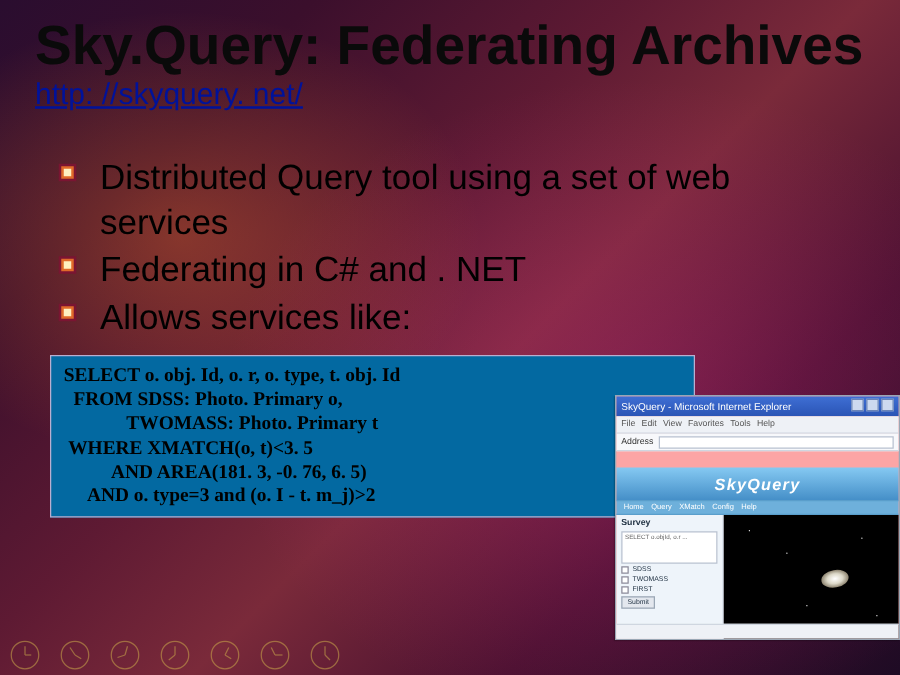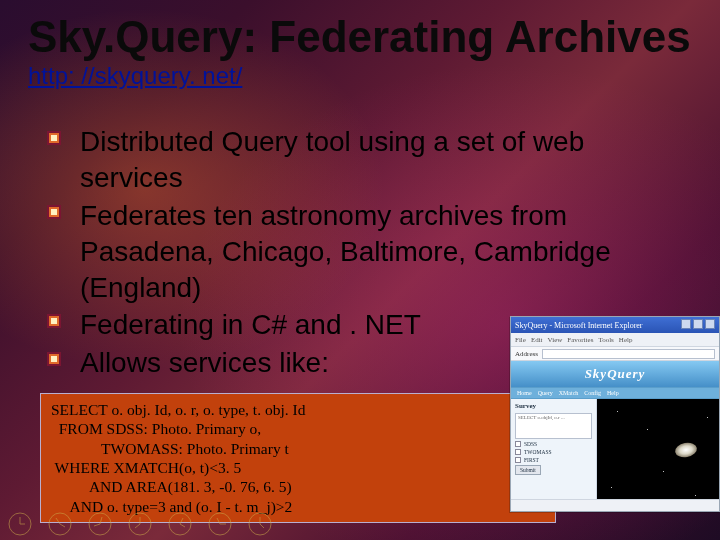--- a/index.html
+++ b/index.html
@@ -44,39 +44,40 @@
     position: absolute;
     left: 0;
     top: 6px;
     width: 16px;
     height: 16px;
   }
   .bmark svg { display: block; }
   .codebox {
     margin: 12px 0 0 12px;
     width: 516px;
-    background: #c2410c;
+    background: #0369a1;
     border: 1px solid #b9aed0;
     padding: 6px 10px 6px 10px;
     font-family: Georgia, 'Times New Roman', serif;
     font-size: 15.5px;
     line-height: 1.25;
     color: #000;
     white-space: pre;
+    font-weight: bold;
   }
   .shot {
     position: absolute;
     right: 0;
     bottom: 28px;
-    width: 210px;
+    width: 228px;
     height: 196px;
     background: #fca5a5;
     border: 1px solid #9aa7b5;
     box-shadow: -1px 1px 0 rgba(0,0,0,0.2);
-    font-family: Liberation Serif, serif;
+    font-family: Liberation Sans, sans-serif;
     font-size: 8px;
     color: #333;
     overflow: hidden;
   }
   .shot .titlebar {
     height: 16px;
     background: linear-gradient(#3f6fd4, #2a54b5);
     display: flex;
     align-items: center;
     justify-content: space-between;
@@ -97,20 +98,21 @@
   }
   .shot .addr .field {
     flex: 1; height: 10px; background: #fff; border: 1px solid #b7c0cf; margin-left: 4px;
   }
   .shot .banner {
     height: 26px; background: linear-gradient(#85c9f2, #458fc8);
     color: #fff; font-weight: bold; font-size: 13px;
     display: flex; align-items: center; justify-content: center;
     font-style: italic;
     letter-spacing: 1px;
+    margin-top: 13px;
   }
   .shot .nav {
     height: 12px; background: #6eb0db; border-top: 1px solid #5a9ecb; border-bottom: 1px solid #5a9ecb;
     display: flex; align-items: center; gap: 6px; padding: 0 6px; font-size: 6px; color: #fff;
   }
   .shot .content { display: flex; height: calc(100% - 82px); }
   .shot .left {
     width: 86px; padding: 3px 4px; font-size: 6px; color: #234;
     background: #eef4fa; border-right: 1px solid #cfd9e6;
     display: flex; flex-direction: column; gap: 2px;
@@ -158,30 +160,20 @@
   <ul class="bullets">
     <li>
       <span class="bmark">
         <svg viewBox="0 0 16 16">
             <rect x="1" y="1" width="14" height="14" fill="#7a1532"></rect>
             <rect x="3" y="3" width="10" height="10" fill="#e06a2a"></rect>
             <rect x="5" y="5" width="6" height="6" fill="#fff0c0"></rect>
           </svg>
       </span>
       <span>Distributed Query tool using a set of web services</span>
-    </li>
-    <li>
-      <span class="bmark">
-        <svg viewBox="0 0 16 16">
-            <rect x="1" y="1" width="14" height="14" fill="#7a1532"></rect>
-            <rect x="3" y="3" width="10" height="10" fill="#e06a2a"></rect>
-            <rect x="5" y="5" width="6" height="6" fill="#fff0c0"></rect>
-          </svg>
-      </span>
-      <span>Federates ten astronomy archives from Pasadena, Chicago, Baltimore, Cambridge (England)</span>
     </li>
     <li>
       <span class="bmark">
         <svg viewBox="0 0 16 16">
             <rect x="1" y="1" width="14" height="14" fill="#7a1532"></rect>
             <rect x="3" y="3" width="10" height="10" fill="#e06a2a"></rect>
             <rect x="5" y="5" width="6" height="6" fill="#fff0c0"></rect>
           </svg>
       </span>
       <span>Federating in C# and . NET</span>

